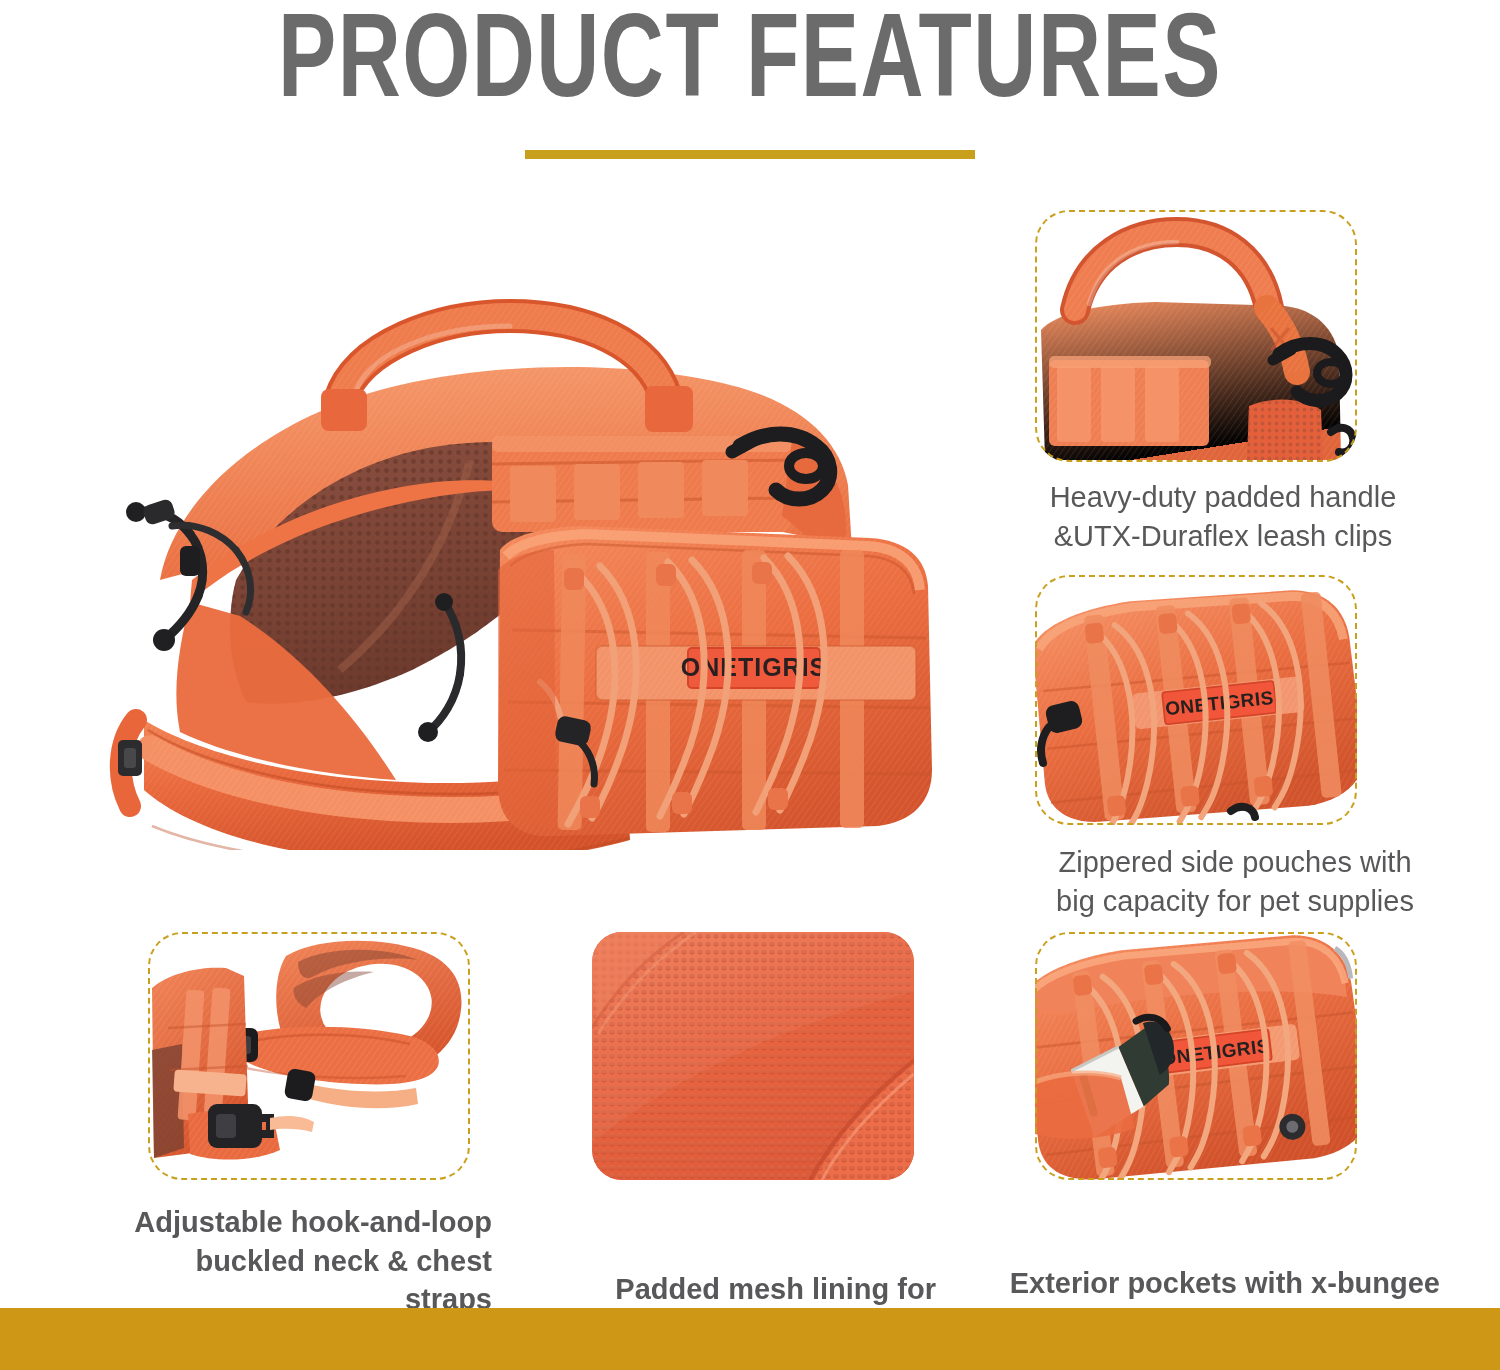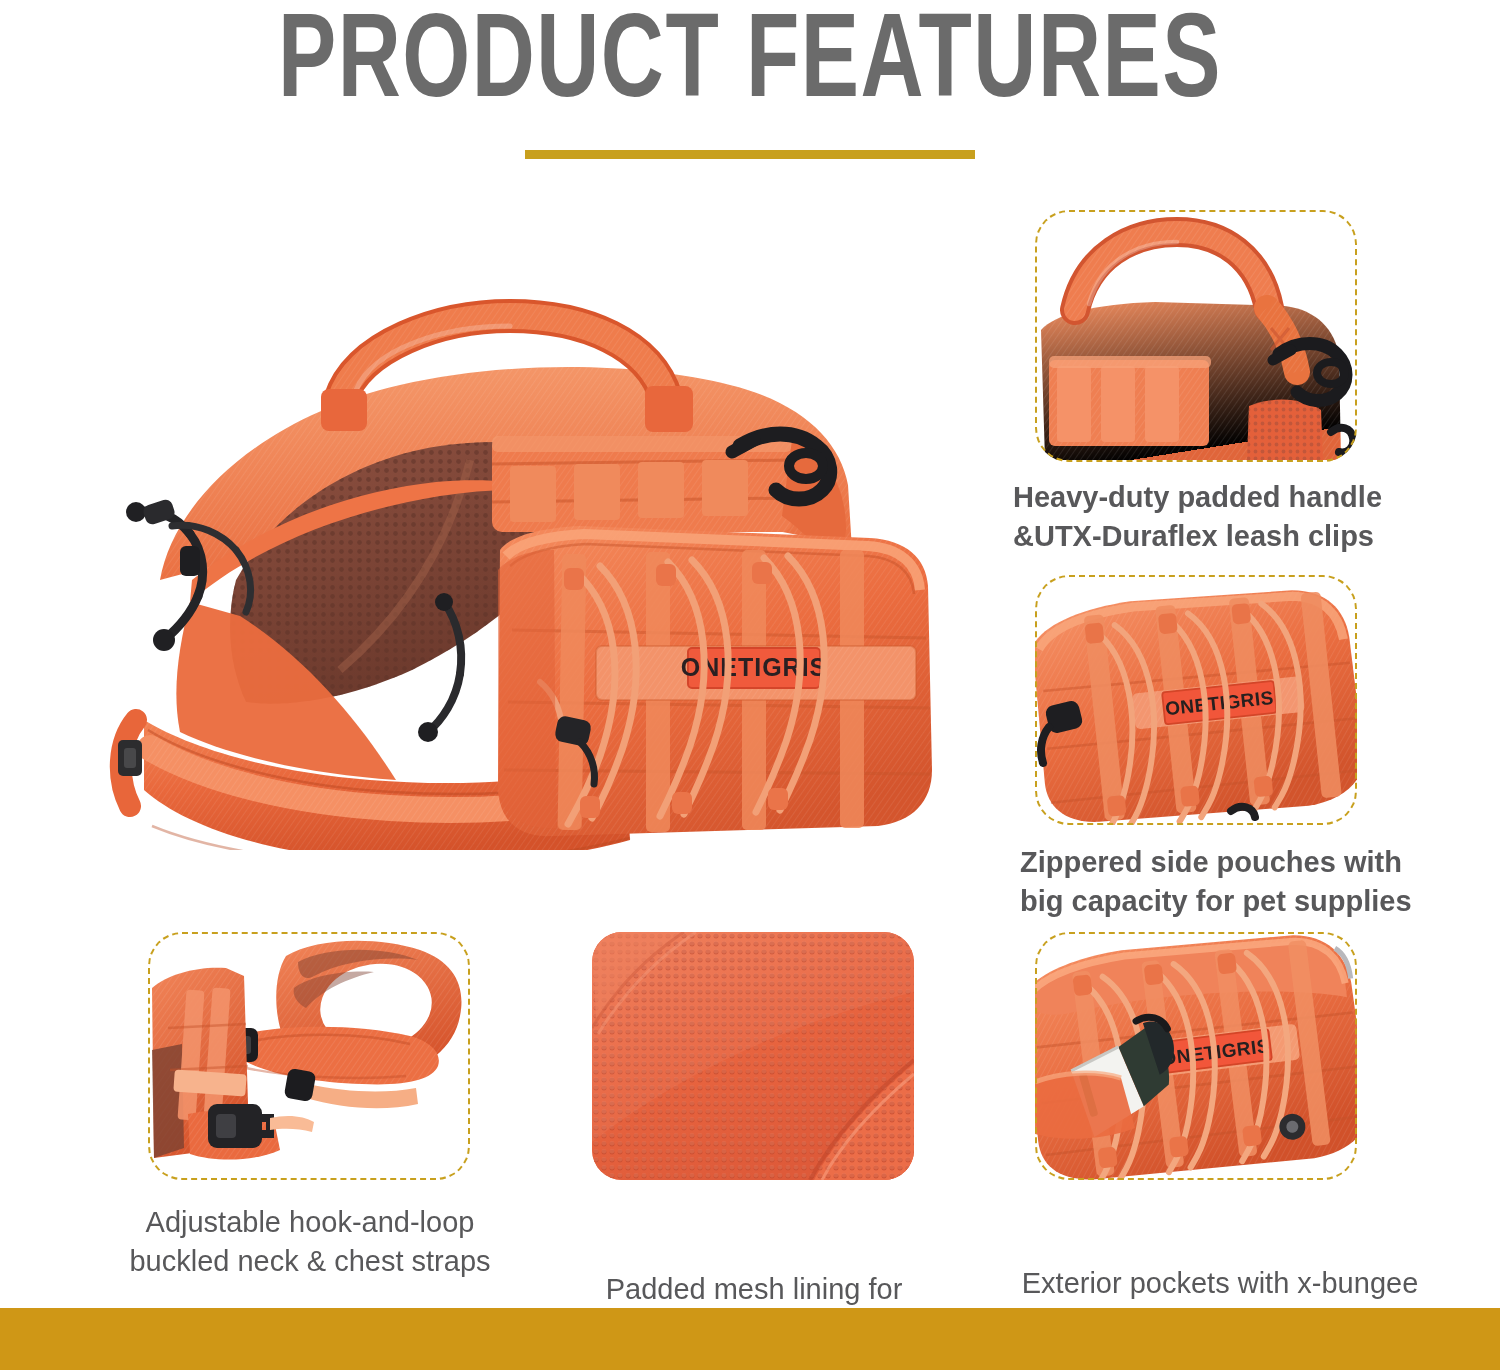--- a/index.html
+++ b/index.html
@@ -51,22 +51,22 @@
     border-radius:34px;
   }
   .caption{
     position:absolute;
     color:#58585a;
     font-size:29px;
     line-height:1.33;
     font-family:"Liberation Sans", sans-serif;
     white-space:pre-line;
   }
-  .cap-left{text-align:left;font-weight:bold;}
-  .cap-center{text-align:center;}
+  .cap-left{text-align:center;}
+  .cap-center{text-align:right;font-weight:bold;}
 
   
   #hero{left:40px;top:250px;width:930px;height:600px;}
   #hero svg{display:block;width:100%;height:100%;}
 
   
   #thumb-handle{left:1035px;top:210px;width:322px;height:252px;}
   #thumb-pouch{left:1035px;top:575px;width:322px;height:250px;}
   #thumb-straps{left:148px;top:932px;width:322px;height:248px;}
   #thumb-mesh{left:592px;top:932px;width:322px;height:248px;}

